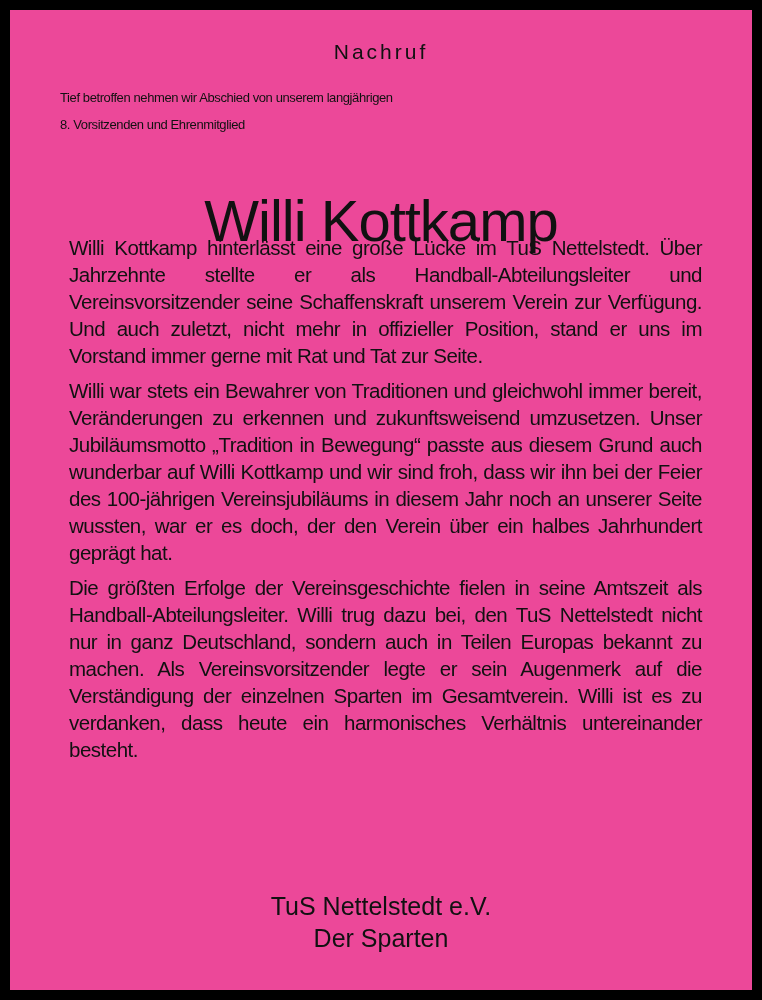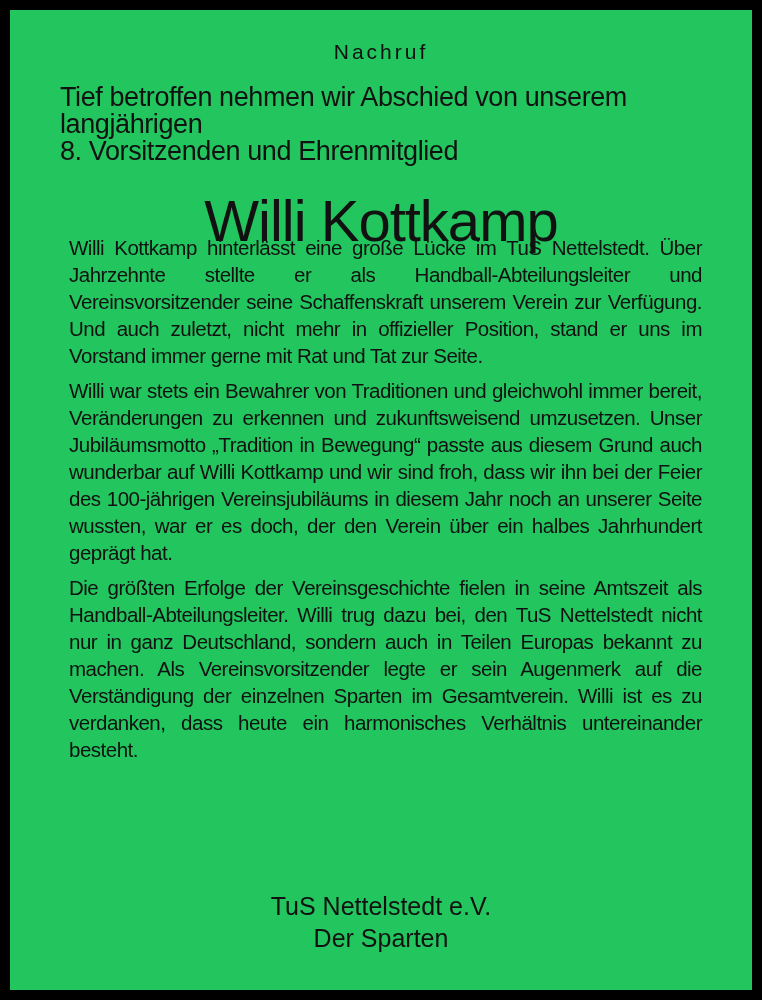--- a/index.html
+++ b/index.html
@@ -1,28 +1,28 @@
 <!DOCTYPE html>
 <html><head>
   <meta charset="utf-8">
   <style>
     html, body { margin: 0; padding: 0; background: #000; }
     body { width: 762px; height: 1000px; position: relative; overflow: hidden; }
     .frame {
       position: absolute; left: 10px; top: 10px; width: 742px; height: 980px;
-      background: #22c55e; color: #111;
+      background: #ec4899; color: #111;
       font-family: "Liberation Sans", sans-serif;
     }
     .heading {
       position: absolute; left: 0; right: 0; top: 30px; text-align: center;
       font-size: 21px; letter-spacing: 3px;
     }
     .intro {
       position: absolute; left: 50px; width: 642px; top: 74px;
-      font-size: 27px; line-height: 27px; letter-spacing: -0.4px;
+      font-size: 13px; line-height: 27px; letter-spacing: -0.4px;
     }
     .name {
       position: absolute; left: 0; right: 0; top: 140px; text-align: center;
       font-size: 58px; line-height: 70px; letter-spacing: -1px; margin-top: 36px;
     }
     .body {
       position: absolute; left: 50px; width: 642px; top: 224px;
       font-size: 20.5px; line-height: 27px; letter-spacing: -0.5px;
     }
     .body p { margin: 0 0 8px 9px; text-align: justify; hyphens: manual; }

